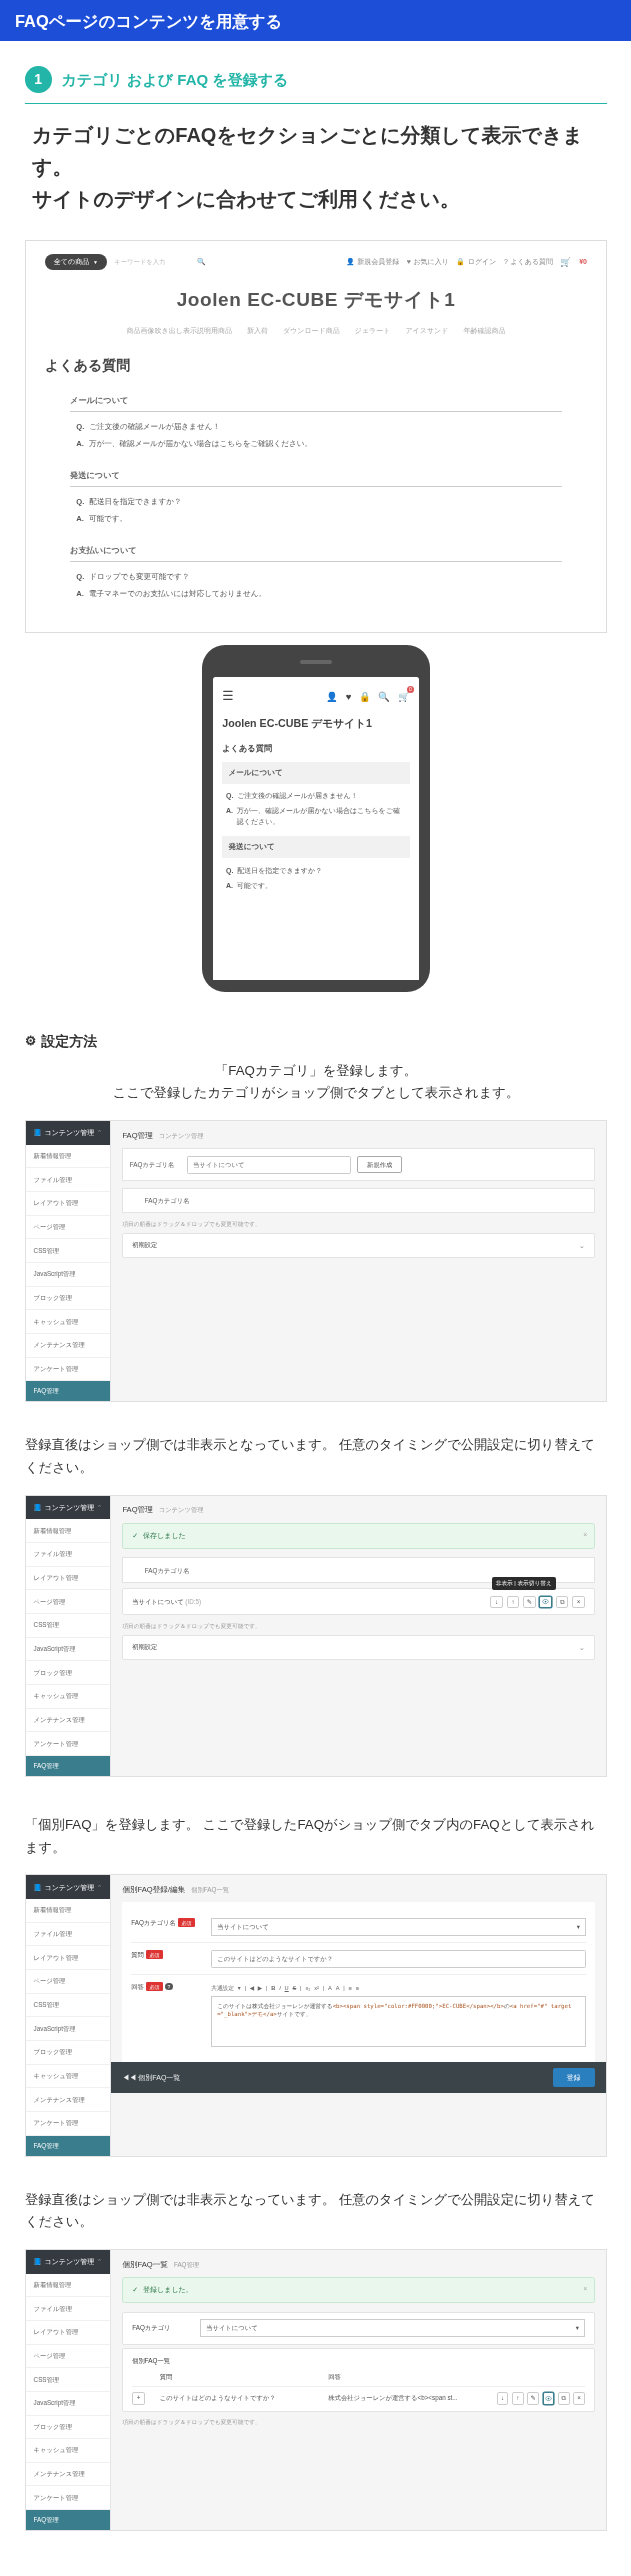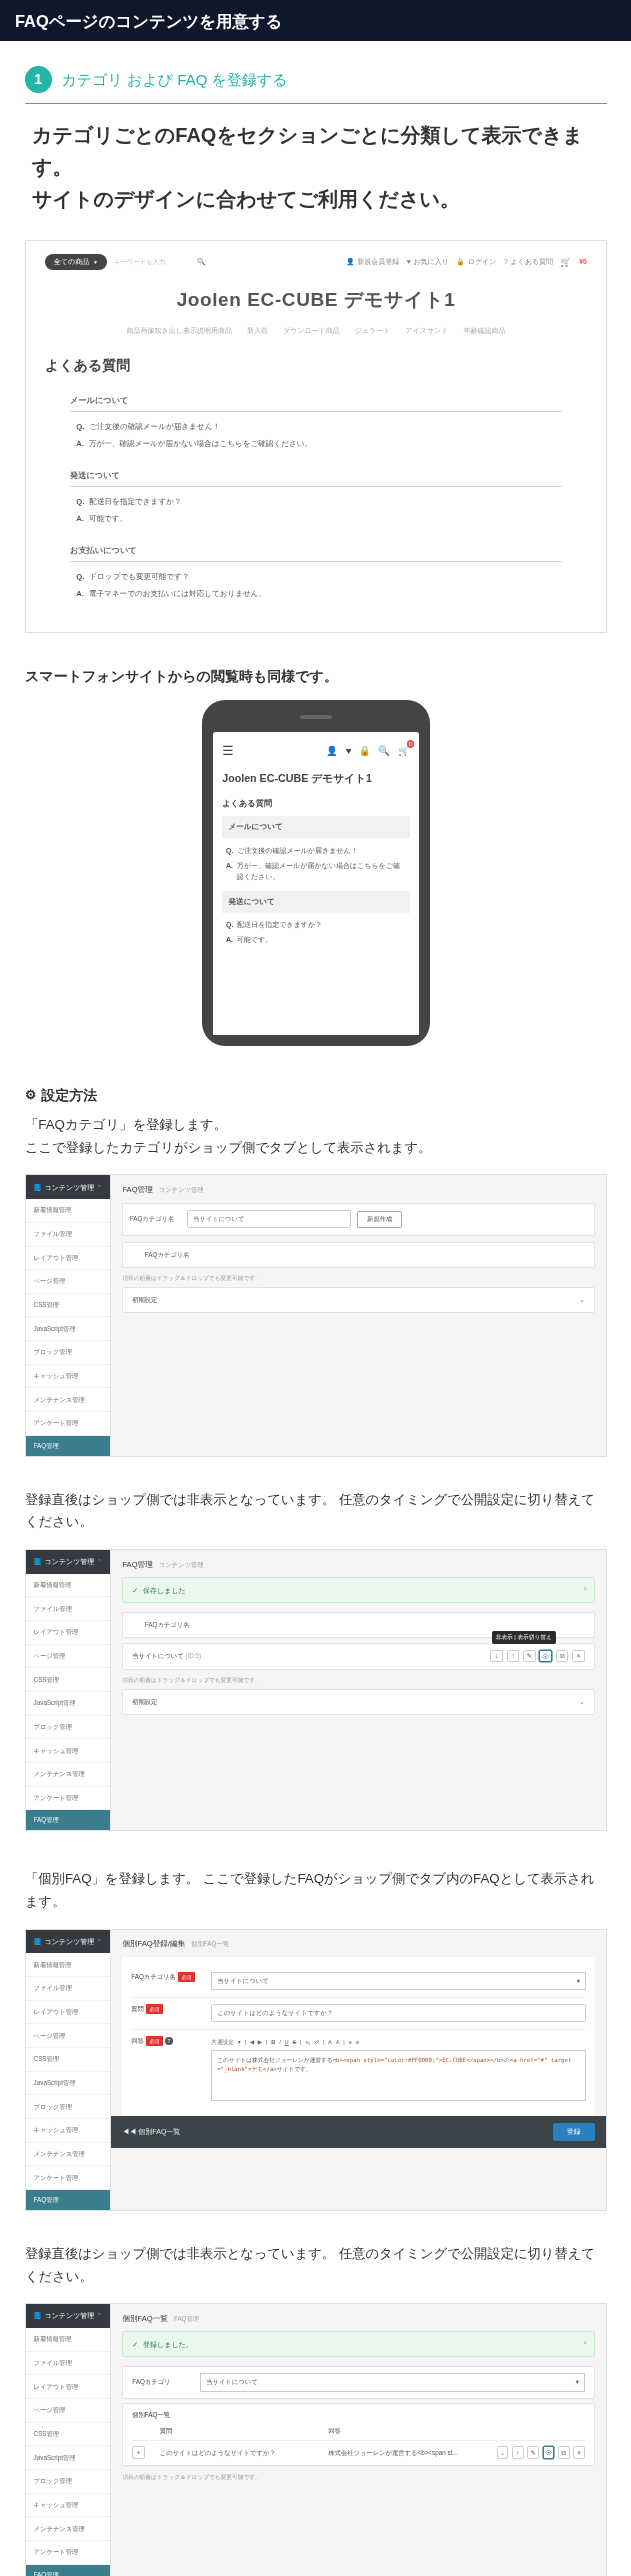--- a/index.html
+++ b/index.html
@@ -1,24 +1,24 @@
 <!DOCTYPE html>
 <html style="font-size:10px"><head>
 <meta charset="utf-8">
 <style>
   * { box-sizing: border-box; margin: 0; padding: 0; }
   body { font-family: "Hiragino Sans", "Hiragino Kaku Gothic ProN", Meiryo, sans-serif; background: #fff; color: #333; font-size: 15px; line-height: 1.6; }
   .wrap { width: 632px; margin: 0 auto; }
 
-  .title-bar { background: #0f172a; color: #fff; padding: 7.6px 15px; font-weight: bold; font-size: 16.4px; }
+  .title-bar { background: #1d4ed8; color: #fff; padding: 7.6px 15px; font-weight: bold; font-size: 16.4px; }
 
   .section { margin: 25px 25px 0 25px; }
   .step-row { display: flex; align-items: center; gap: 10px; margin-bottom: 10px; }
   .step-num { width: 26.5px; height: 26.5px; border-radius: 50%; background: #23b5a7; color: #fff; display: flex; align-items: center; justify-content: center; font-weight: bold; font-size: 14px; flex-shrink: 0; }
-  .step-title { color: #23b5a7; font-weight: normal; font-size: 15px; }
+  .step-title { color: #23b5a7; font-weight: bold; font-size: 15px; }
   .step-underline { height: 1.3px; background: #23b5a7; margin-bottom: 15px; }
   .step-desc { font-size: 20px; margin-left: 7px; font-weight: bold; }
 
   .screenshot { margin: 25px 25px 0 25px; border: 0.6px solid #ddd; padding: 12.6px 19px; font-size: 10px; }
   .ss-topbar { display: flex; align-items: center; gap: 7.6px; font-size: 7px; color: #888; margin-bottom: 15px; }
   .ss-pill { background: #444; color: #fff; padding: 2.5px 8.8px; border-radius: 8.8px; display: flex; align-items: center; gap: 3.8px; }
   .ss-search { flex: 0 0 76px; color: #bbb; font-size: 6.3px; }
   .ss-spacer { flex: 1; }
   .ss-topitem { display: flex; align-items: center; gap: 2.5px; }
   .ss-cart { font-size: 8.8px; color: #888; }
@@ -188,21 +188,20 @@
             <span>ドロップでも変更可能です？</span>
           </div>
         <div class="a">
             <span class="label">A.</span>
             <span>電子マネーでのお支払いには対応しておりません。</span>
           </div>
       </div>
     </div>
   </div>
 
-  <div class="body-text">スマートフォンサイトからの閲覧時も同様です。</div>
 
   <div class="phone">
     <div class="phone-speaker"></div>
     <div class="phone-screen">
       <div class="ph-topbar">
         <span class="ph-menu">☰</span>
         <div class="ph-icons">
           <span>👤</span>
           <span>♥</span>
           <span>🔒</span>
@@ -234,21 +233,21 @@
             <span>可能です。</span>
           </div>
       </div>
     </div>
   </div>
 
   <div class="subheading">
     <span class="gear">⚙</span>
     <span>設定方法</span>
   </div>
-  <div class="subtext" style="white-space: pre-line;">「FAQカテゴリ」を登録します。
+  <div class="subtext" style="white-space: pre-line; text-align: center;">「FAQカテゴリ」を登録します。
 ここで登録したカテゴリがショップ側でタブとして表示されます。</div>
 
   <div class="admin">
     <div class="admin-side">
       <div class="admin-side-head">
         <span>📘</span>
         <span>コンテンツ管理</span>
         <span class="chev chev-up"></span>
       </div>
       <div class="admin-side-item">新着情報管理</div>

